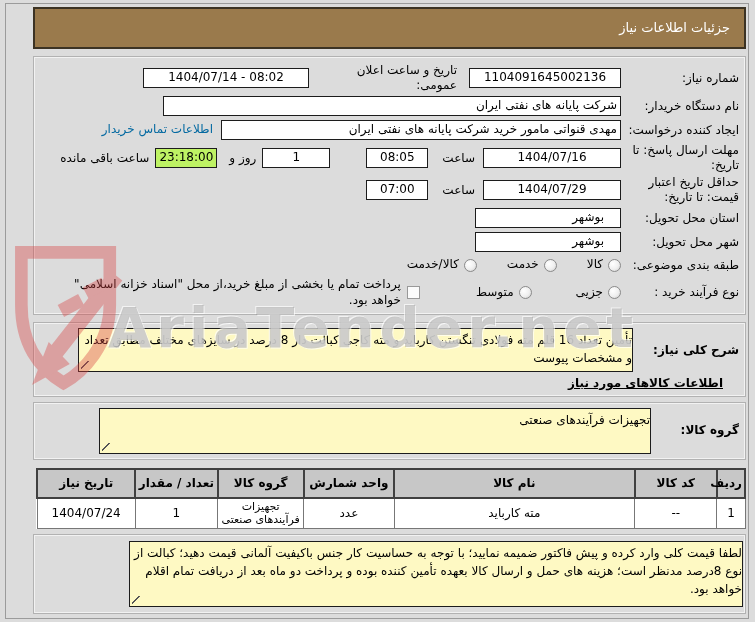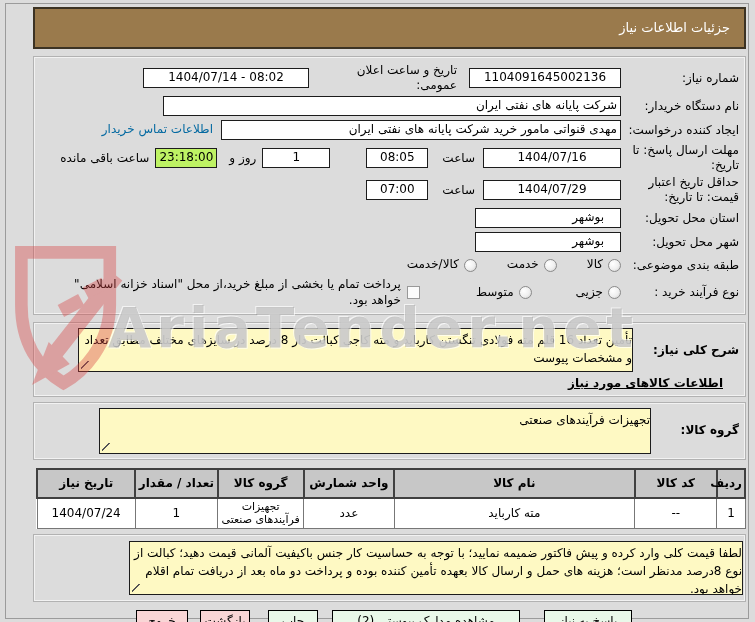--- a/index.html
+++ b/index.html
@@ -205,21 +205,21 @@
         <td>عدد</td>
         <td class="small">تجهیزات فرآیندهای صنعتی</td>
         <td>1</td>
         <td class="ltr">1404/07/24</td>
       </tr>
     </tbody>
   </table>
 
   <div class="group" style="margin-top:5px;padding:4px 2px">
     <div class="row">
-      <div class="txtbox" style="width:614px;height:54px">
+      <div class="txtbox" style="width:614px;height:66px">
         <div>لطفا قیمت کلی وارد کرده و پیش فاکتور ضمیمه نمایید؛ با توجه به حساسیت کار جنس باکیفیت آلمانی قیمت دهید؛ کبالت از نوع 8درصد مدنظر است؛ هزینه های حمل و ارسال کالا بعهده تأمین کننده بوده و پرداخت دو ماه بعد از دریافت تمام اقلام خواهد بود.</div>
         <span class="resize"></span>
       </div>
     </div>
   </div>
 
   <div class="btnrow">
     <div class="btn green" style="width:88px;margin-right:114px">پاسخ به نیاز</div>
     <div class="btn green" style="width:188px;margin-right:24px">مشاهده مدارک پیوستی (2)</div>
     <div class="btn green" style="width:50px;margin-right:14px">چاپ</div>

